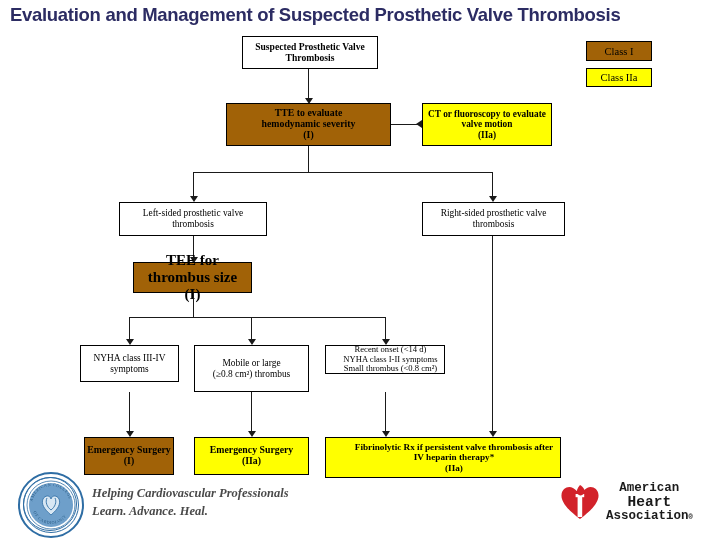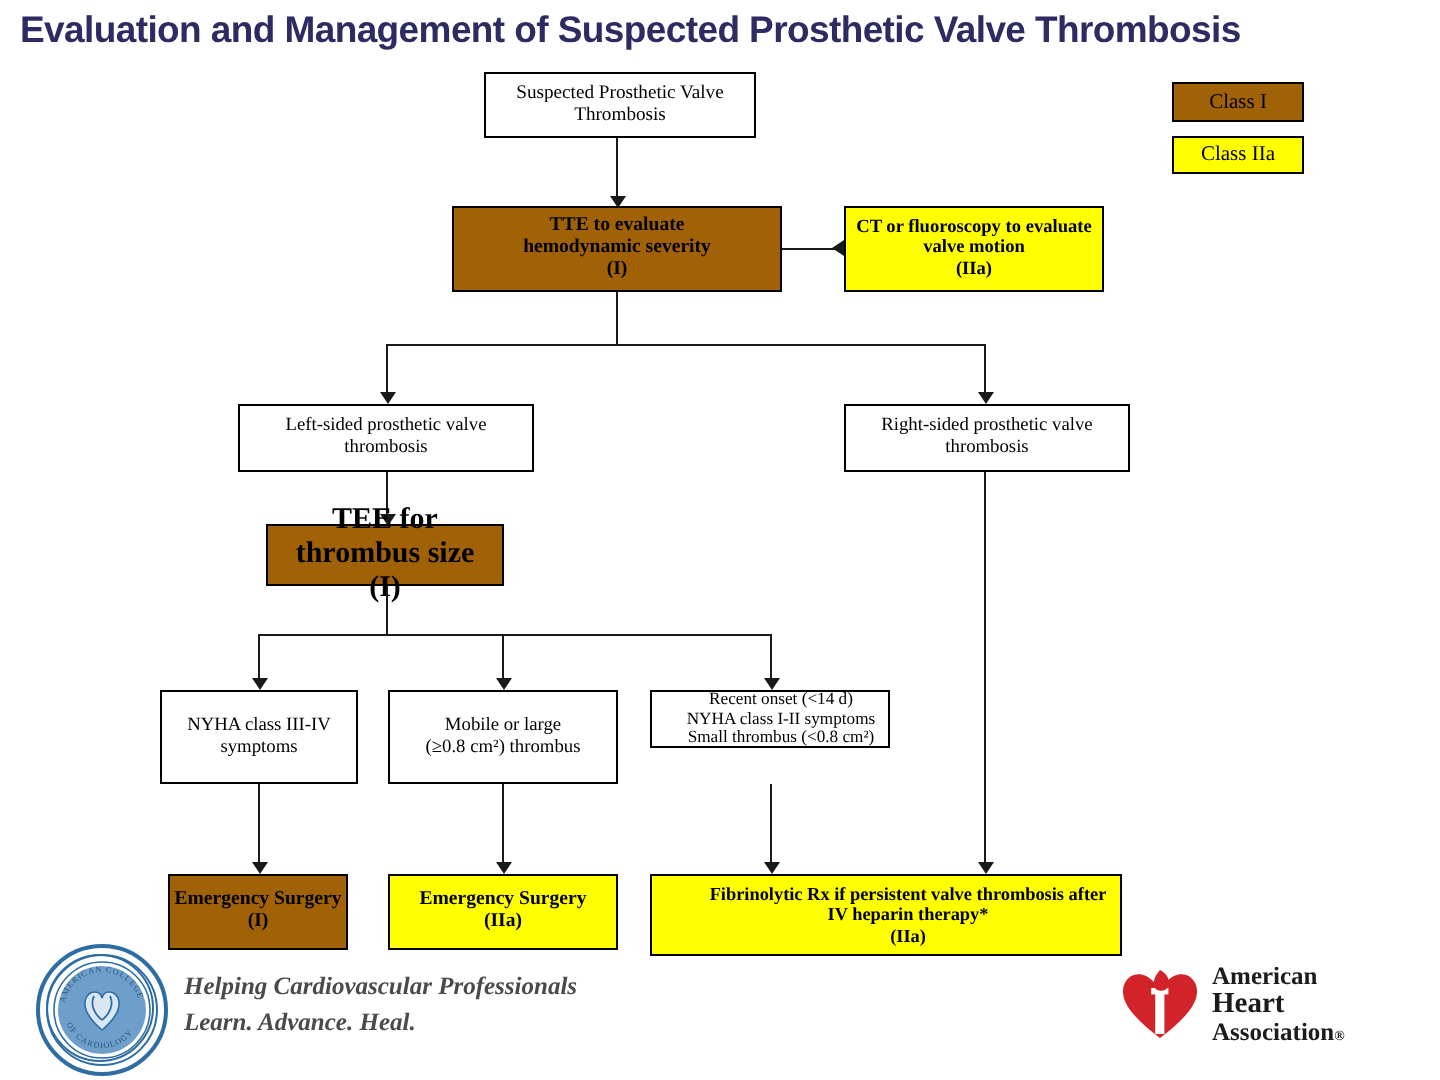--- a/index.html
+++ b/index.html
@@ -89,44 +89,45 @@
     line-height:1.45;
   }
 
   
   .aha{position:absolute;left:560px;top:478px;width:150px;height:52px;}
   .aha-heart{
     position:absolute;left:0px;top:6px;width:40px;height:36px;
   }
   .aha-words{
     position:absolute;left:46px;top:4px;
-    font-family:Liberation Serif, serif;
+    font-family:Liberation Mono, monospace;
     color:#1b1b1b;
     line-height:1.04;
+    text-align:center;
   }
   .aha-w1{font-size:12.5px;font-weight:bold;}
   .aha-w2{font-size:14.5px;font-weight:bold;}
   .aha-w3{font-size:12.5px;font-weight:bold;}
   .aha-w3 sub{font-size:7px;vertical-align:baseline;}
 </style>
 </head>
 <body>
 
 <div id="stage">
 
   <div class="title">Evaluation and Management of Suspected Prosthetic Valve Thrombosis</div>
 
   <div class="legend-box green" style="left:586px;top:41px;width:66px;height:20px;">
     <span>Class I</span>
   </div>
   <div class="legend-box yellow" style="left:586px;top:68px;width:66px;height:19px;">
     <span>Class IIa</span>
   </div>
 
-  <div class="box white" style="left:242px;top:36px;width:136px;height:33px;font-size:9.6px;font-weight:normal;justify-content:center;">
+  <div class="box white" style="left:242px;top:36px;width:136px;height:33px;font-size:9.6px;font-weight:bold;justify-content:center;">
     <span>
       <span>Suspected Prosthetic Valve</span>
       <span>Thrombosis</span>
     </span>
   </div>
 
   <div class="ln vl" style="left:308px;top:69px;height:33px;"></div>
   <div class="arrow" style="left:305px;top:98px;"></div>
 
   <div class="box green" style="left:226px;top:103px;width:165px;height:43px;font-size:9.8px;">
@@ -184,21 +185,21 @@
 
   <div class="ln vl" style="left:193px;top:293px;height:25px;"></div>
   <div class="ln hl" style="left:129px;top:317px;width:257px;"></div>
   <div class="ln vl" style="left:129px;top:317px;height:26px;"></div>
   <div class="arrow" style="left:126px;top:339px;"></div>
   <div class="ln vl" style="left:251px;top:317px;height:26px;"></div>
   <div class="arrow" style="left:248px;top:339px;"></div>
   <div class="ln vl" style="left:385px;top:317px;height:26px;"></div>
   <div class="arrow" style="left:382px;top:339px;"></div>
 
-  <div class="box white" style="left:80px;top:345px;width:99px;height:47px;font-size:9.4px;">
+  <div class="box white" style="left:80px;top:345px;width:99px;height:37px;font-size:9.4px;">
     <span>
       <span>NYHA class III-IV</span>
       <span>symptoms</span>
     </span>
   </div>
 
   <div class="box white" style="left:194px;top:345px;width:115px;height:47px;font-size:9.4px;">
     <span>
       <span>Mobile or large</span>
       <span>(≥0.8 cm²) thrombus</span>

